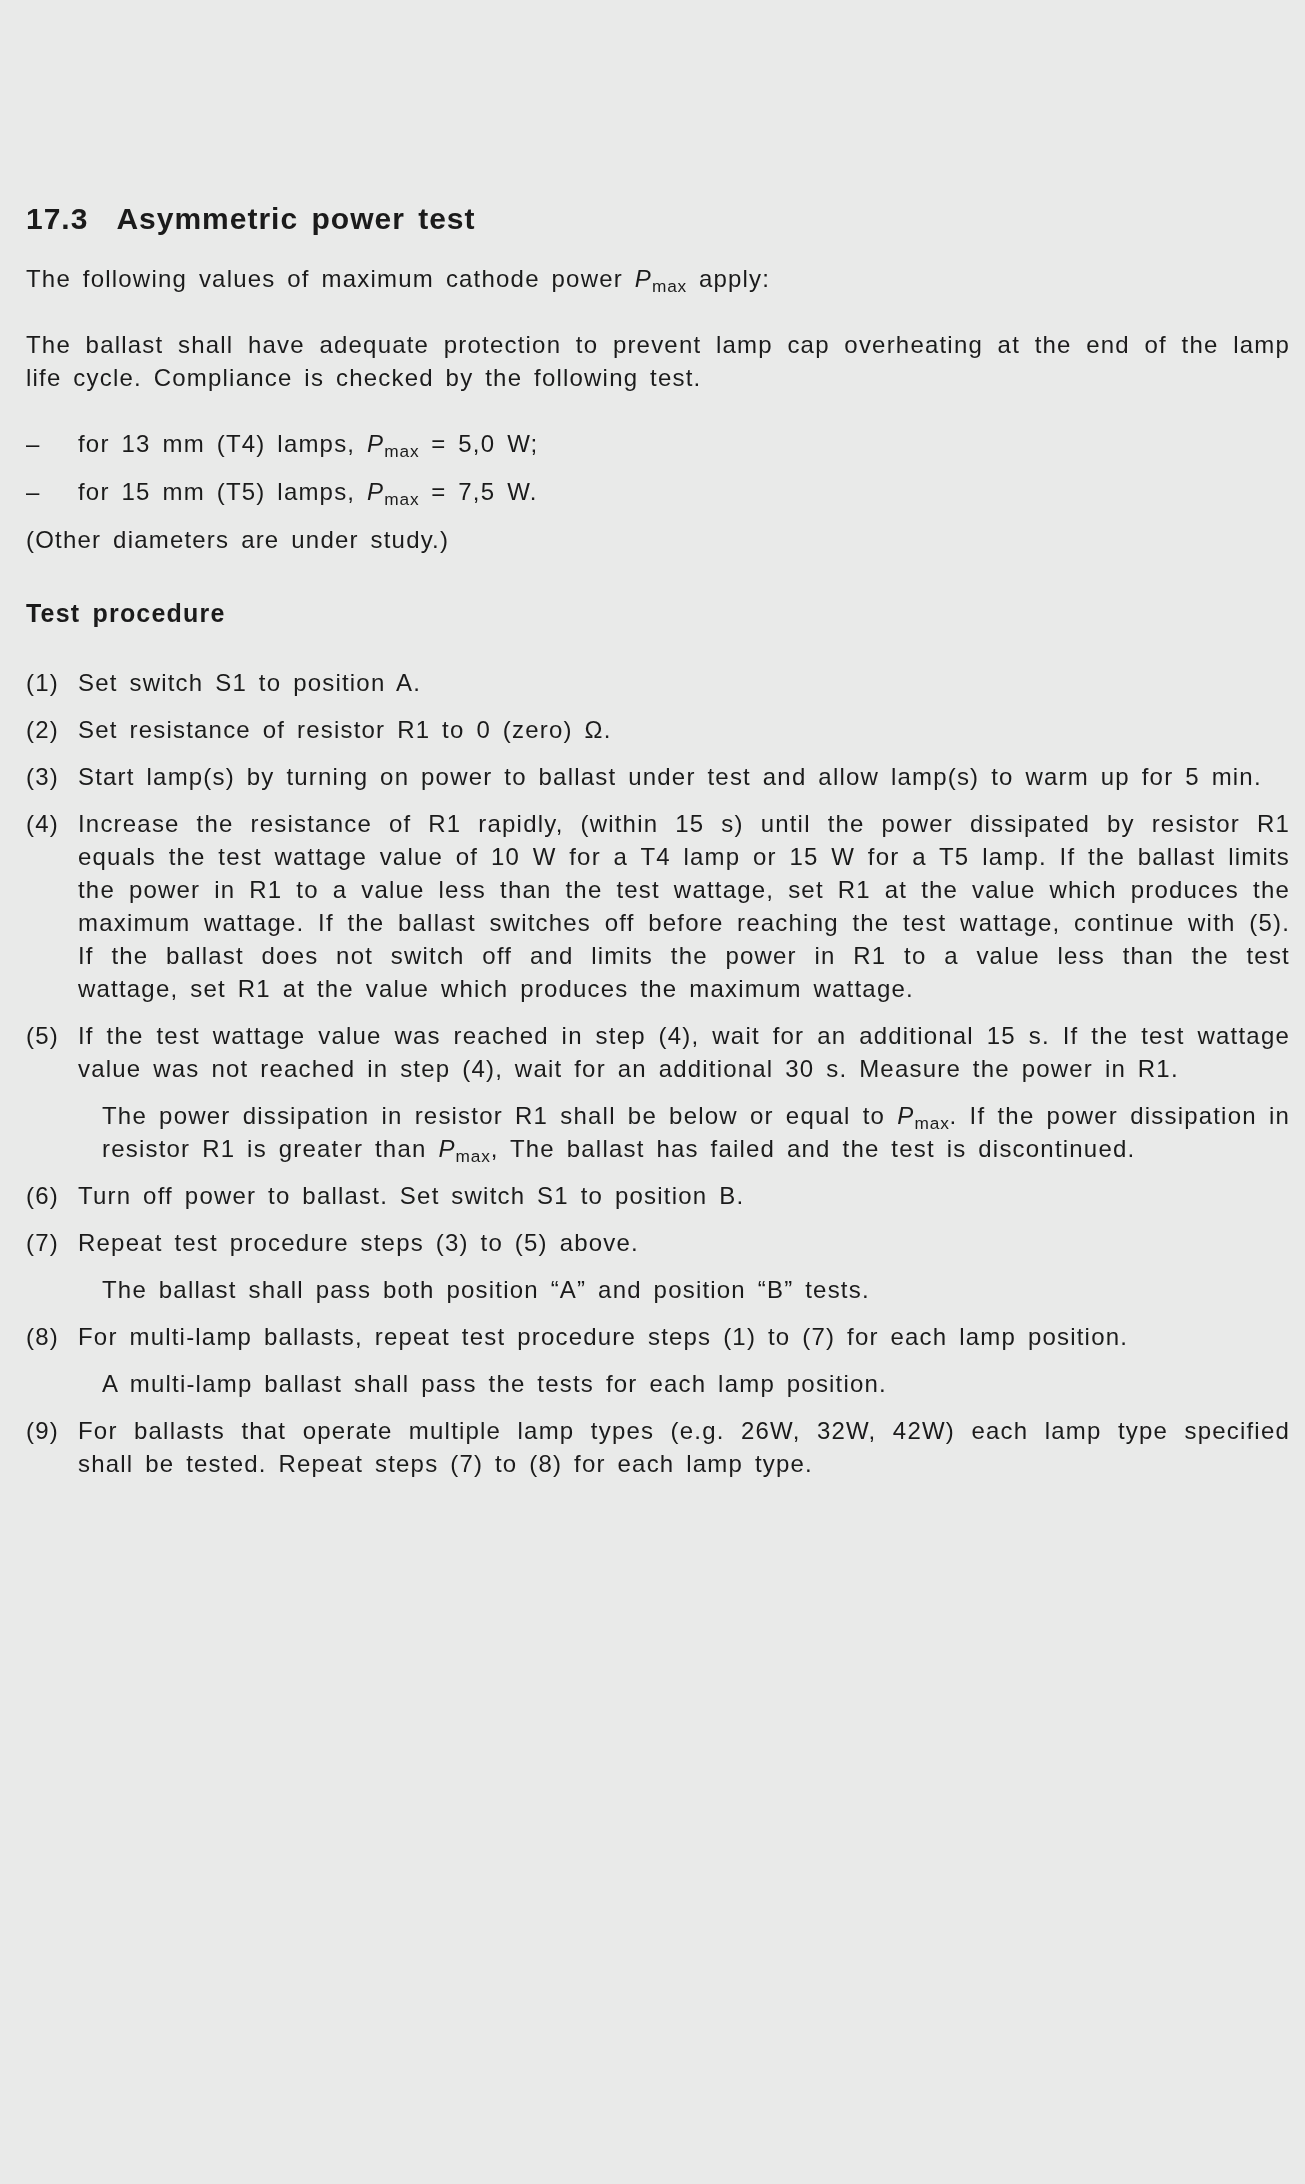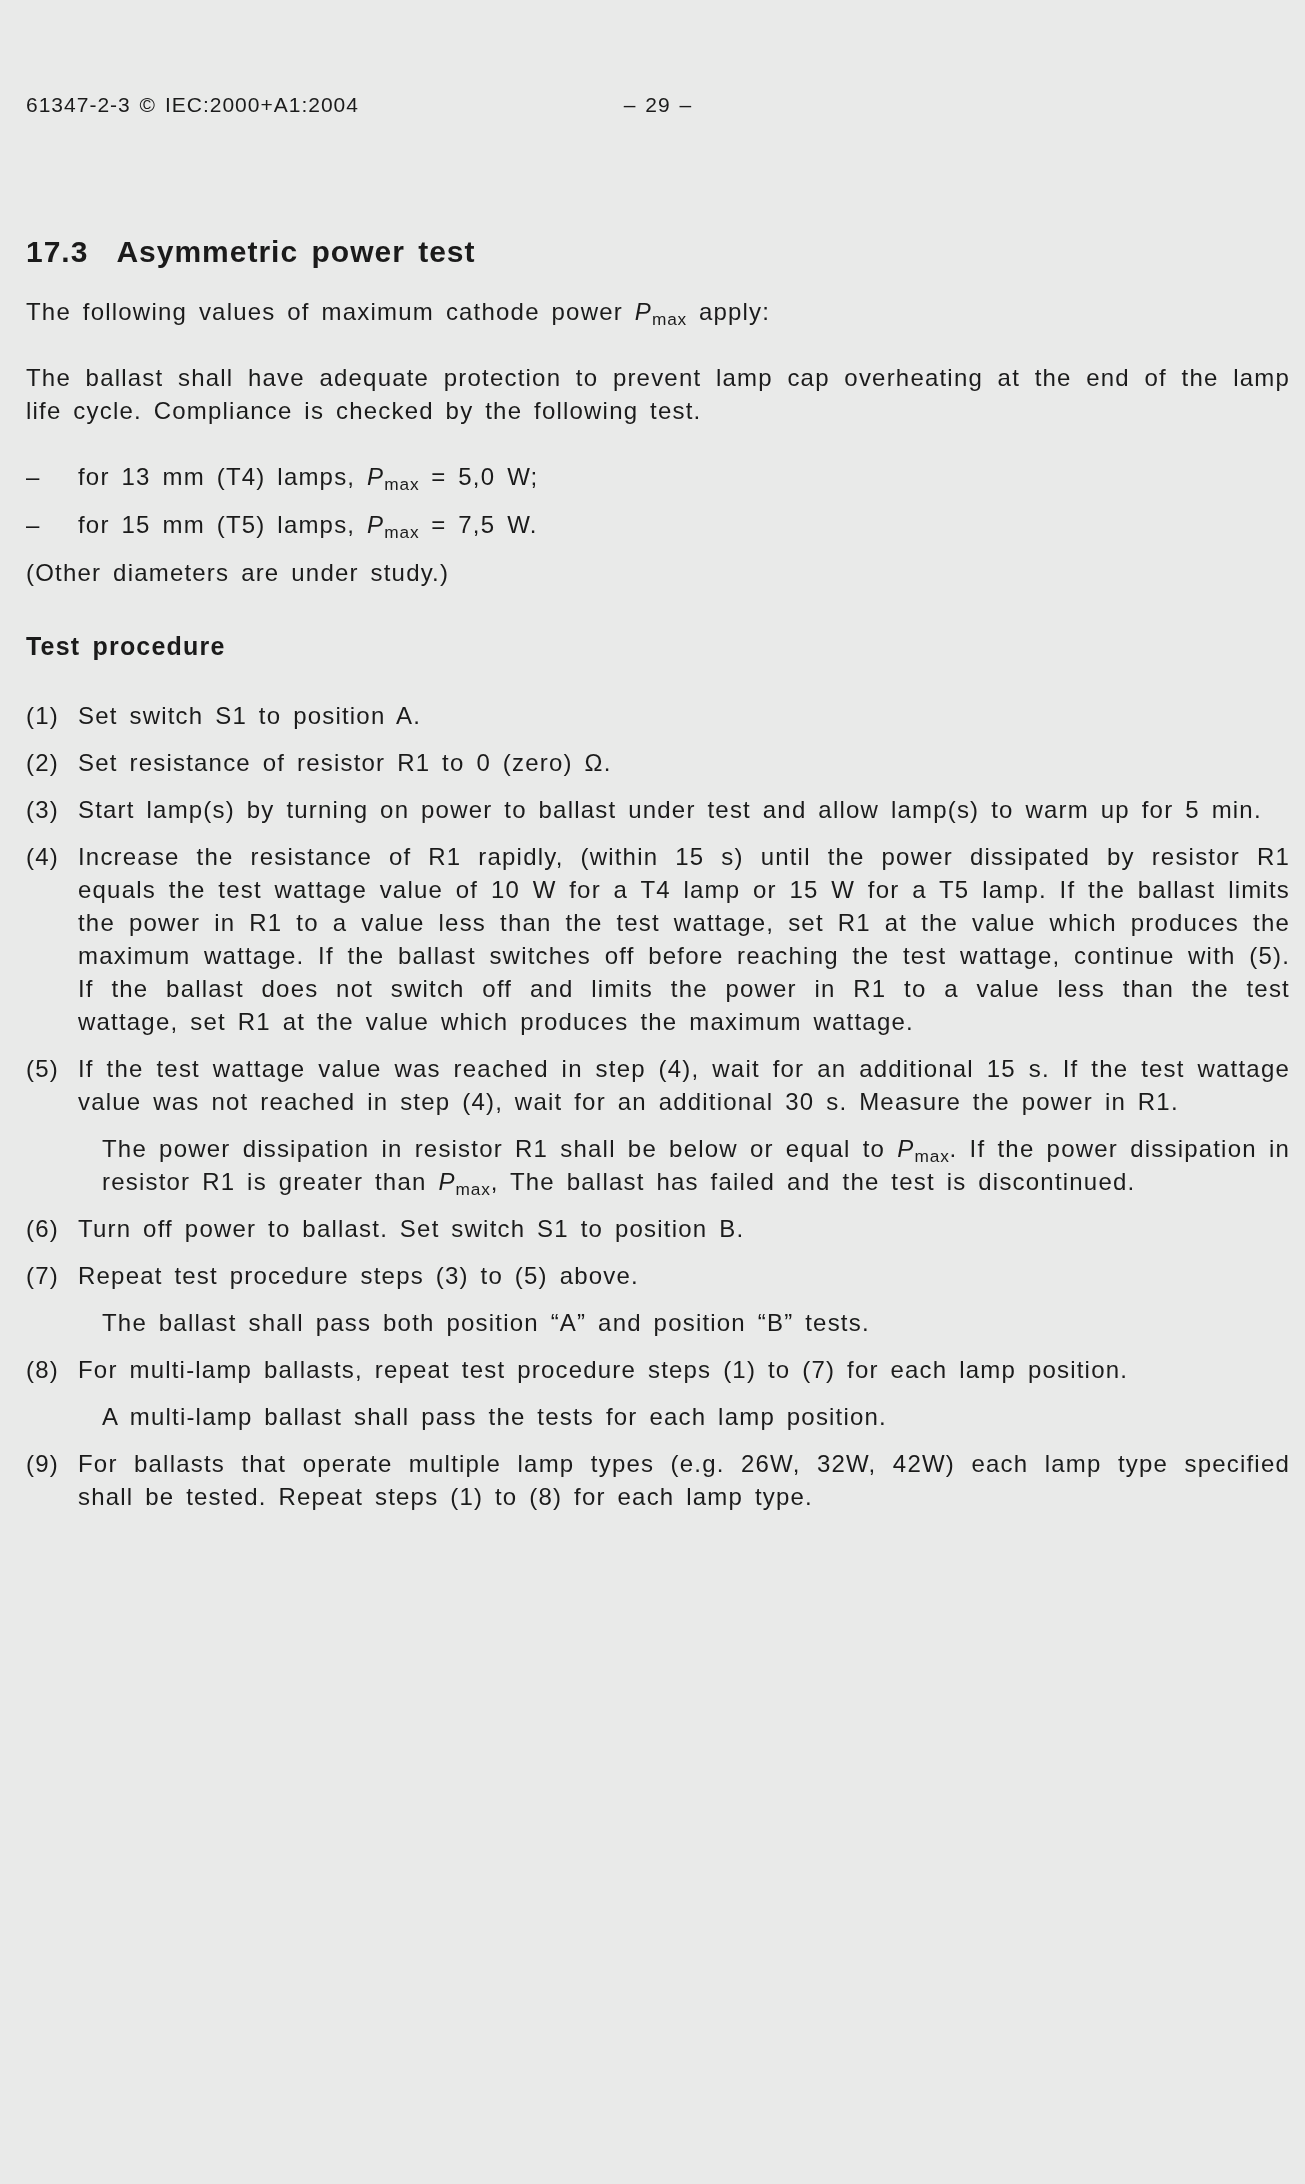--- a/index.html
+++ b/index.html
@@ -43,24 +43,20 @@
     font-size:0.72em;
     position:relative;top:0.27em;vertical-align:baseline;
     line-height:0;letter-spacing:0.8px;
   }
   i{font-style:italic;}
 </style>
 </head>
 <body>
 
 <div class="page">
-  <div class="doc-header">
-    <span class="doc-ref">61347-2-3 © IEC:2000+A1:2004</span>
-    <span class="page-num">– 29 –</span>
-  </div>
 
   <div class="section-heading">
     <span class="h-num">17.3</span><span>Asymmetric power test</span>
   </div>
 
   <div id="content">
       <div class="b b-para"><span>The following values of maximum cathode power </span><i>P</i><sub>max</sub><span> apply:</span></div>
       <div class="b b-para just"><span>The ballast shall have adequate protection to prevent lamp cap overheating at the end of the lamp life cycle. Compliance is checked by the following test.</span></div>
       <div class="b b-dash">
         <span class="marker">–</span>
@@ -102,16 +98,16 @@
         <div class="itext"><span>Repeat test procedure steps (3) to (5) above.</span></div>
       </div>
       <div class="b b-cont"><span>The ballast shall pass both position “A” and position “B” tests.</span></div>
       <div class="b b-item">
         <span class="marker">(8)</span>
         <div class="itext"><span>For multi-lamp ballasts, repeat test procedure steps (1) to (7) for each lamp position.</span></div>
       </div>
       <div class="b b-cont"><span>A multi-lamp ballast shall pass the tests for each lamp position.</span></div>
       <div class="b b-item just">
         <span class="marker">(9)</span>
-        <div class="itext"><span>For ballasts that operate multiple lamp types (e.g. 26W, 32W, 42W) each lamp type specified shall be tested. Repeat steps (1) to (8) for each lamp type.</span></div>
+        <div class="itext"><span>For ballasts that operate multiple lamp types (e.g. 26W, 32W, 42W) each lamp type specified shall be tested. Repeat steps (7) to (8) for each lamp type.</span></div>
       </div>
     </div>
 </div>
 
 </body></html>

